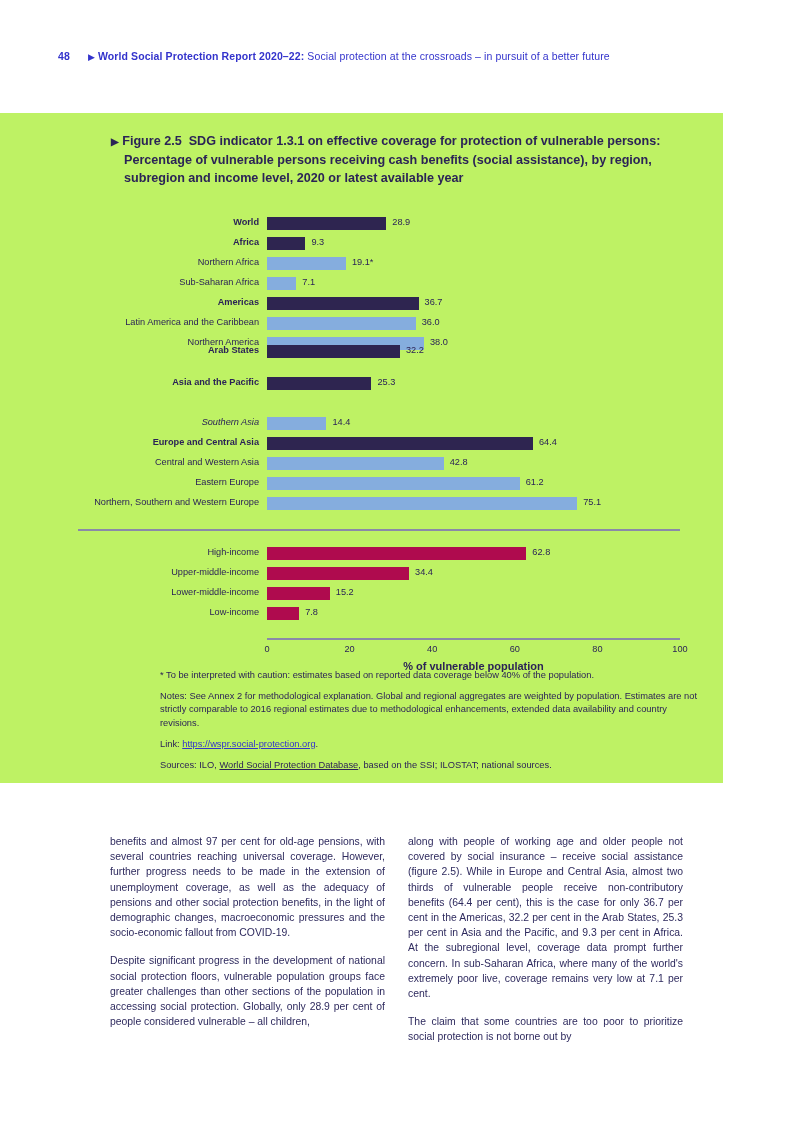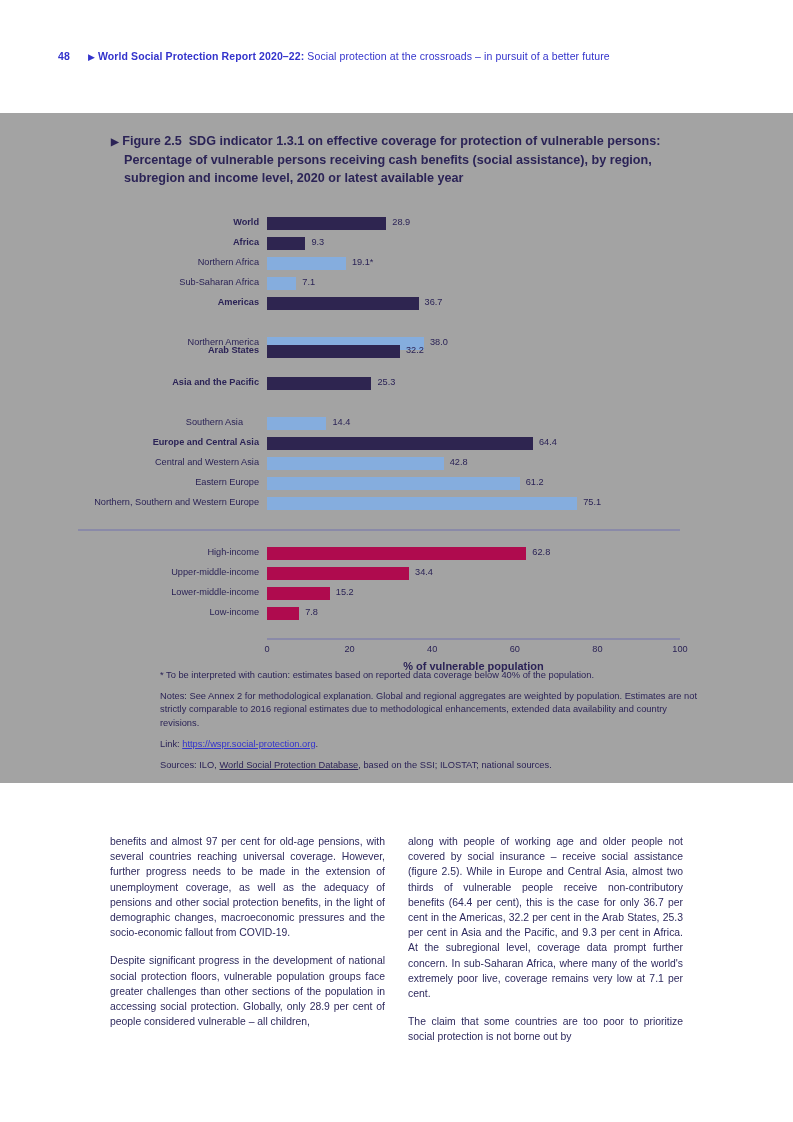--- a/index.html
+++ b/index.html
@@ -19,22 +19,22 @@
     font-size: 10.5px; color:#3333cc; white-space:nowrap;
     letter-spacing: 0.01em;
   }
   .runhead .pageno { font-weight:700; color:#3333cc; margin-right:18px; }
   .runhead .tri { color:#3333cc; font-size:9px; margin-right:3px; }
   .runhead .rep { font-weight:700; }
   .runhead .sub { font-weight:400; }
 
   
   .panel {
-    position:absolute; left:0; top:113px; width:793px; height:670px;
-    background:#a3a3a3;
+    position:absolute; left:0; top:113px; width:723px; height:670px;
+    background:#bef264;
   }
 
   .fig-title {
     position:absolute; left:111px; top:19px; width:590px;
     font-size:12.6px; font-weight:700; color:#2b2356; line-height:1.48;
     text-indent:-13px; padding-left:13px;
   }
   .fig-title .tri { color:#2b2356; font-size:10px; }
   .fig-title .num { white-space:nowrap; }
 
@@ -113,37 +113,42 @@
       <div class="row" style="top: 164px; left: 267px; width: 413px;">
         <div class="lbl" style="right: 413px; width: 210px; margin-right: 8px;">Sub-Saharan Africa</div>
         <div class="bar" style="width: 29.323px; background: rgb(133, 173, 222);"></div>
         <div class="val" style="left: 35.323px;">7.1</div>
       </div>
       <div class="row group" style="top: 184px; left: 267px; width: 413px;">
         <div class="lbl" style="right: 413px; width: 210px; margin-right: 8px;">Americas</div>
         <div class="bar" style="width: 151.571px; background: rgb(46, 37, 80);"></div>
         <div class="val" style="left: 157.571px;">36.7</div>
       </div>
+      <div class="row" style="top: 204px; left: 267px; width: 413px;">
+        <div class="lbl" style="right: 413px; width: 210px; margin-right: 8px;">Latin America and the Caribbean</div>
+        <div class="bar" style="width: 148.68px; background: rgb(133, 173, 222);"></div>
+        <div class="val" style="left: 154.68px;">36.0</div>
+      </div>
       <div class="row" style="top: 224px; left: 267px; width: 413px;">
         <div class="lbl" style="right: 413px; width: 210px; margin-right: 8px;">Northern America</div>
         <div class="bar" style="width: 156.94px; background: rgb(133, 173, 222);"></div>
         <div class="val" style="left: 162.94px;">38.0</div>
       </div>
       <div class="row group" style="top: 232px; left: 267px; width: 413px; padding-left: 24px;">
         <div class="lbl" style="right: 413px; width: 210px; margin-right: 8px;">Arab States</div>
         <div class="bar" style="width: 132.986px; background: rgb(46, 37, 80);"></div>
         <div class="val" style="left: 138.986px;">32.2</div>
       </div>
       <div class="row group" style="top: 264px; left: 267px; width: 413px;">
         <div class="lbl" style="right: 413px; width: 210px; margin-right: 8px;">Asia and the Pacific</div>
         <div class="bar" style="width: 104.489px; background: rgb(46, 37, 80);"></div>
         <div class="val" style="left: 110.489px;">25.3</div>
       </div>
       <div class="row" style="top: 304px; left: 267px; width: 413px;">
-        <div class="lbl" style="right: 413px; width: 210px; margin-right: 24px;">Southern Asia</div>
+        <div class="lbl" style="right: 413px; width: 210px; margin-right: 8px; font-style: italic;">Southern Asia</div>
         <div class="bar" style="width: 59.472px; background: rgb(133, 173, 222);"></div>
         <div class="val" style="left: 65.472px;">14.4</div>
       </div>
       <div class="row group" style="top: 324px; left: 267px; width: 413px;">
         <div class="lbl" style="right: 413px; width: 210px; margin-right: 8px;">Europe and Central Asia</div>
         <div class="bar" style="width: 265.972px; background: rgb(46, 37, 80);"></div>
         <div class="val" style="left: 271.972px;">64.4</div>
       </div>
       <div class="row" style="top: 344px; left: 267px; width: 413px;">
         <div class="lbl" style="right: 413px; width: 210px; margin-right: 8px;">Central and Western Asia</div>

